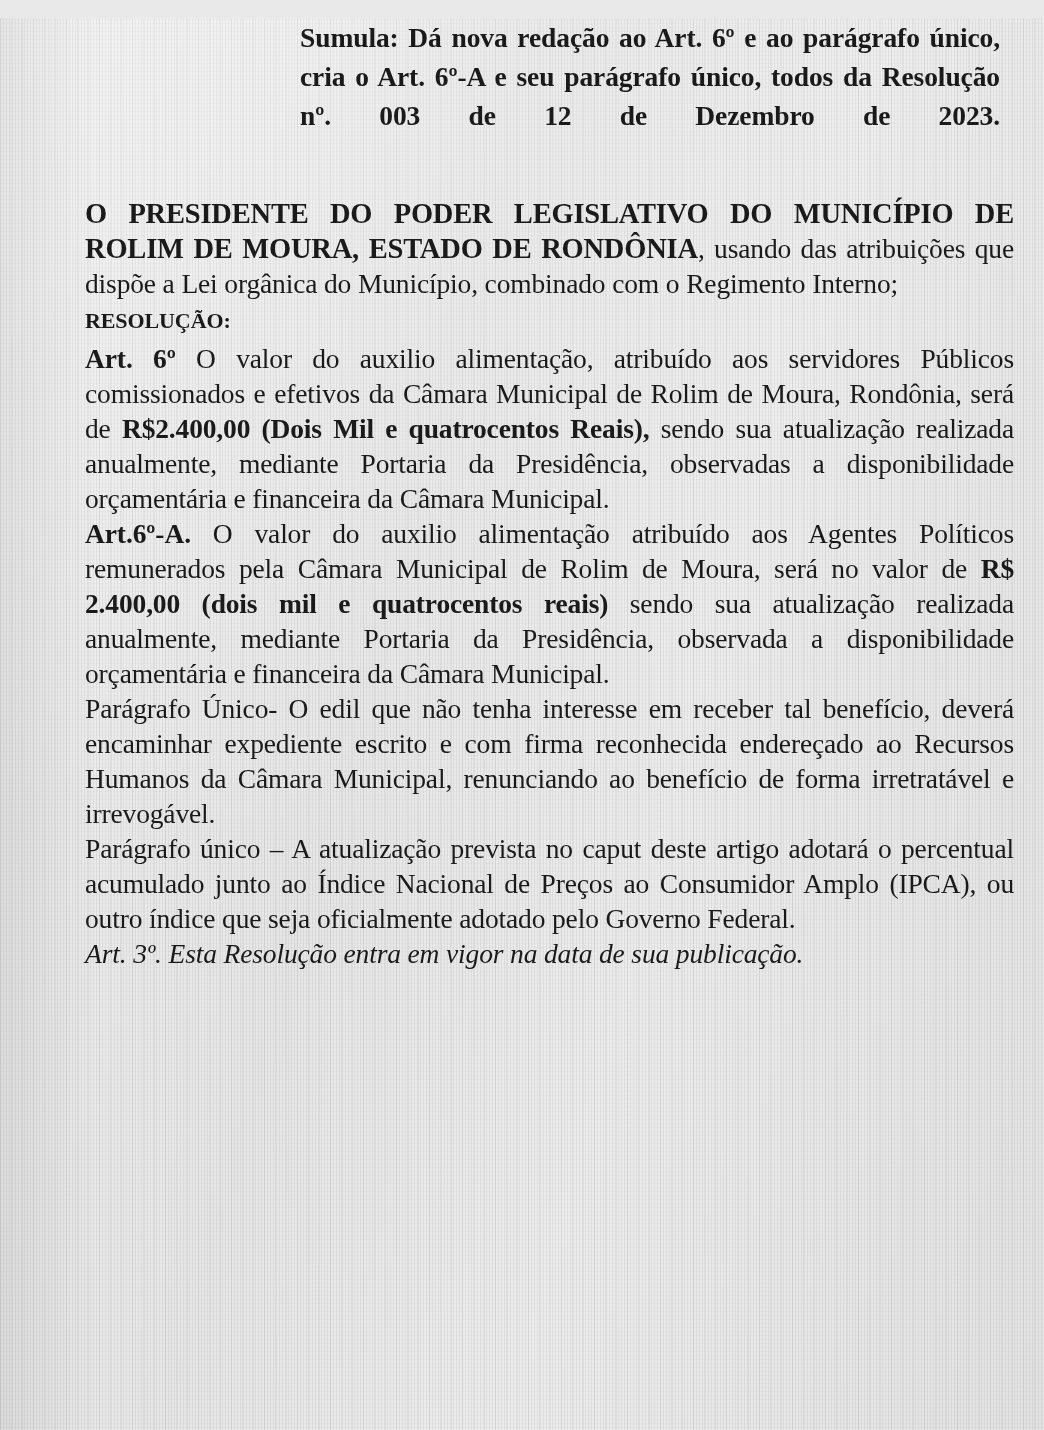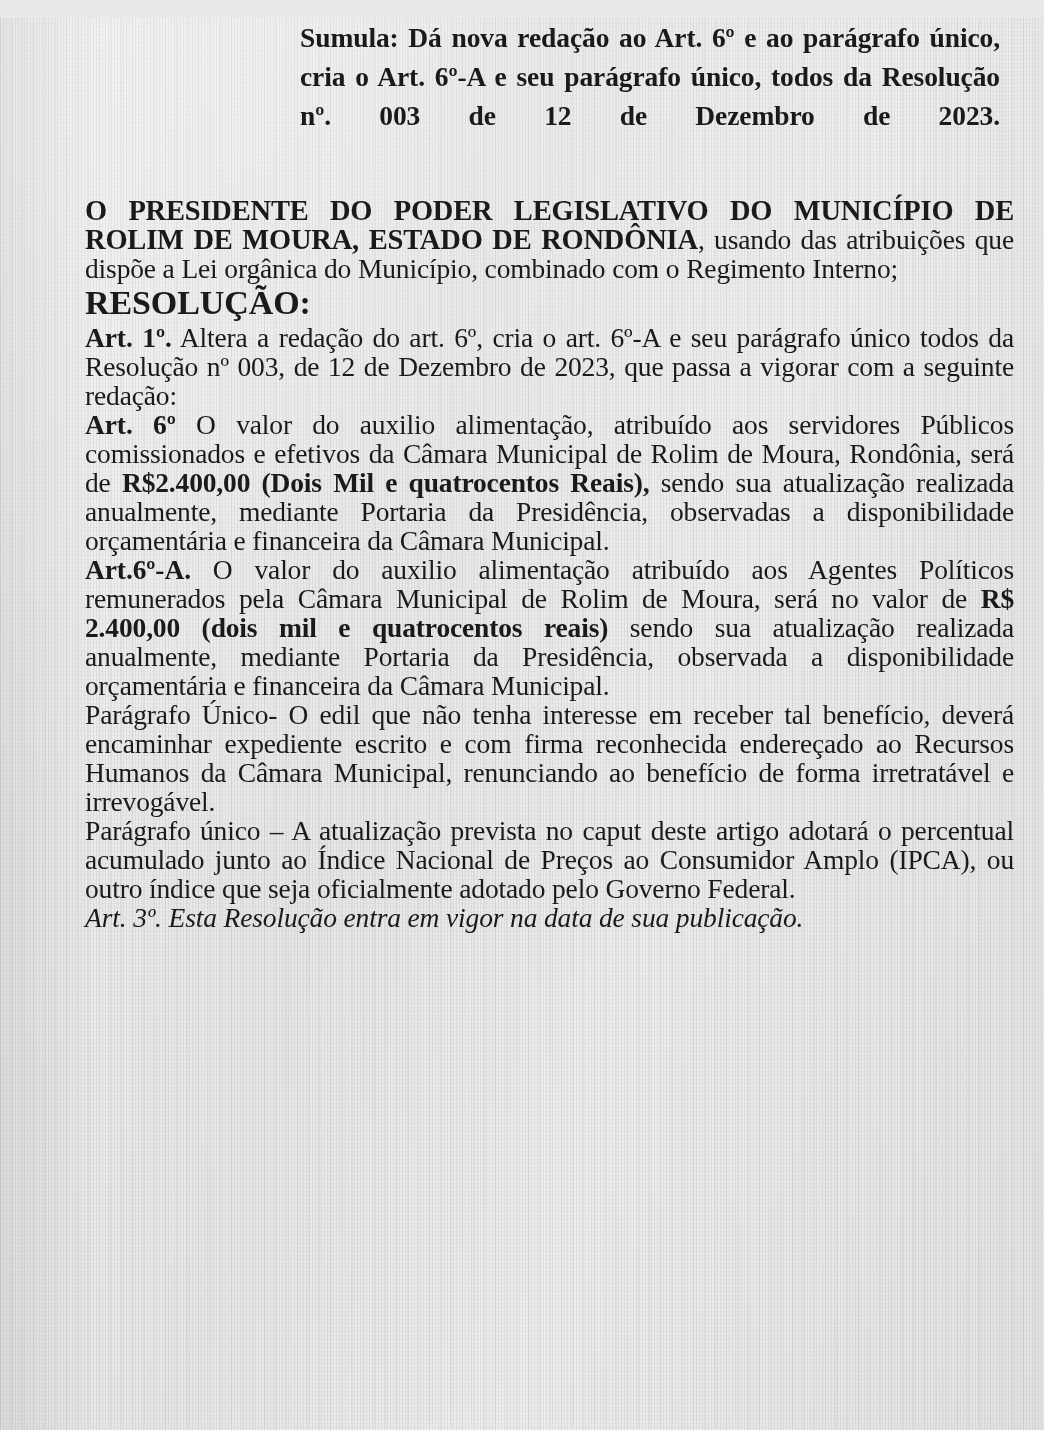--- a/index.html
+++ b/index.html
@@ -81,21 +81,21 @@
   .sumula::after {
     content: "";
     display: inline-block;
     width: 100%;
   }
 
   
   .para {
     margin: 0 30px 0 85px;
     font-size: 27.5px;
-    line-height: 29px;
+    line-height: 35px;
     text-align: justify;
     text-justify: inter-word;
     letter-spacing: -0.15px;
   }
   .para.lead {
     margin-top: 22px;
   }
   .para b, .para strong {
     font-weight: 700;
   }
@@ -107,21 +107,21 @@
     letter-spacing: -0.2px;
   }
   .shout-sm {
     font-weight: 700;
     letter-spacing: -0.1px;
   }
 
   
   .label-line {
     margin: 0 30px 0 85px;
-    font-size: 34px;
+    font-size: 22px;
     line-height: 40px;
     font-weight: 700;
     letter-spacing: -0.1px;
   }
 
   
   .last-line-left { text-align: left; font-style: italic; }
 </style>
 </head>
 <body>
@@ -133,23 +133,20 @@
       <span>Sumula:</span><span> Dá nova redação ao Art. 6º e ao parágrafo único, cria o Art. 6º-A e seu parágrafo único, todos da Resolução nº. 003 de 12 de Dezembro de 2023.</span>
     </div>
 
     <div class="para lead">
       <span class="shout">O PRESIDENTE DO PODER LEGISLATIVO DO MUNICÍPIO DE ROLIM DE MOURA, ESTADO DE RONDÔNIA</span><span>, usando das atribuições que dispõe a Lei orgânica do Município, combinado com o Regimento Interno;</span>
     </div>
 
 
     <div class="label-line">RESOLUÇÃO:</div>
 
-    <div class="para">
-      <span class="shout-sm">Art. 1º.</span><span> Altera a redação do art. 6º, cria o art. 6º-A e seu parágrafo único todos da Resolução nº 003, de 12 de Dezembro de 2023, que passa a vigorar com a seguinte redação:</span>
-    </div>
 
     <div class="para">
       <span class="shout-sm">Art. 6º</span><span> O valor do auxilio alimentação, atribuído aos servidores Públicos comissionados e efetivos da Câmara Municipal de Rolim de Moura, Rondônia, será de </span><b>R$2.400,00 (Dois Mil e quatrocentos Reais),</b><span> sendo sua atualização realizada anualmente, mediante Portaria da Presidência, observadas a disponibilidade orçamentária e financeira da Câmara Municipal.</span>
     </div>
 
     <div class="para">
       <span class="shout-sm">Art.6º-A.</span><span> O valor do auxilio alimentação atribuído aos Agentes Políticos remunerados pela Câmara Municipal de Rolim de Moura, será no valor de </span><b>R$ 2.400,00 (dois mil e quatrocentos reais)</b><span> sendo sua atualização realizada anualmente, mediante Portaria da Presidência, observada a disponibilidade orçamentária e financeira da Câmara Municipal.</span>
     </div>
 
     <div class="para">

